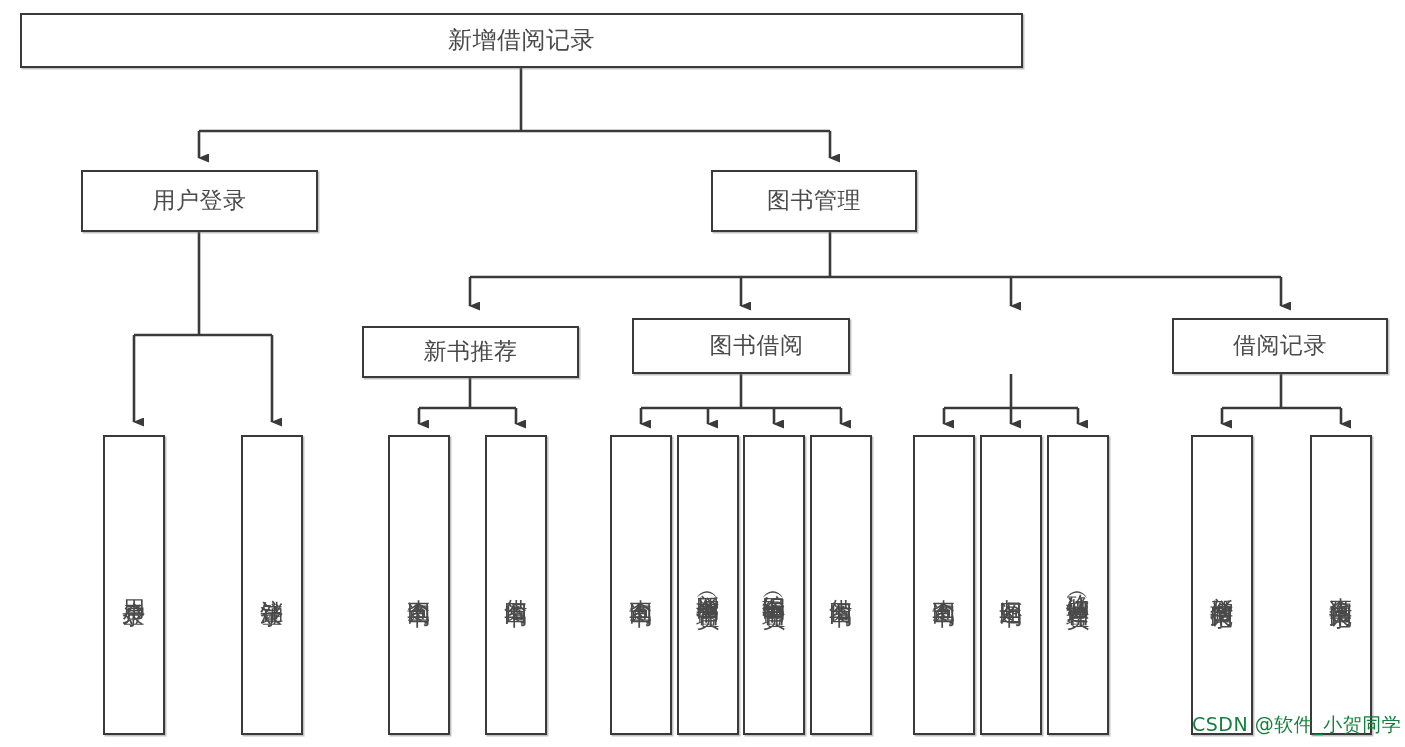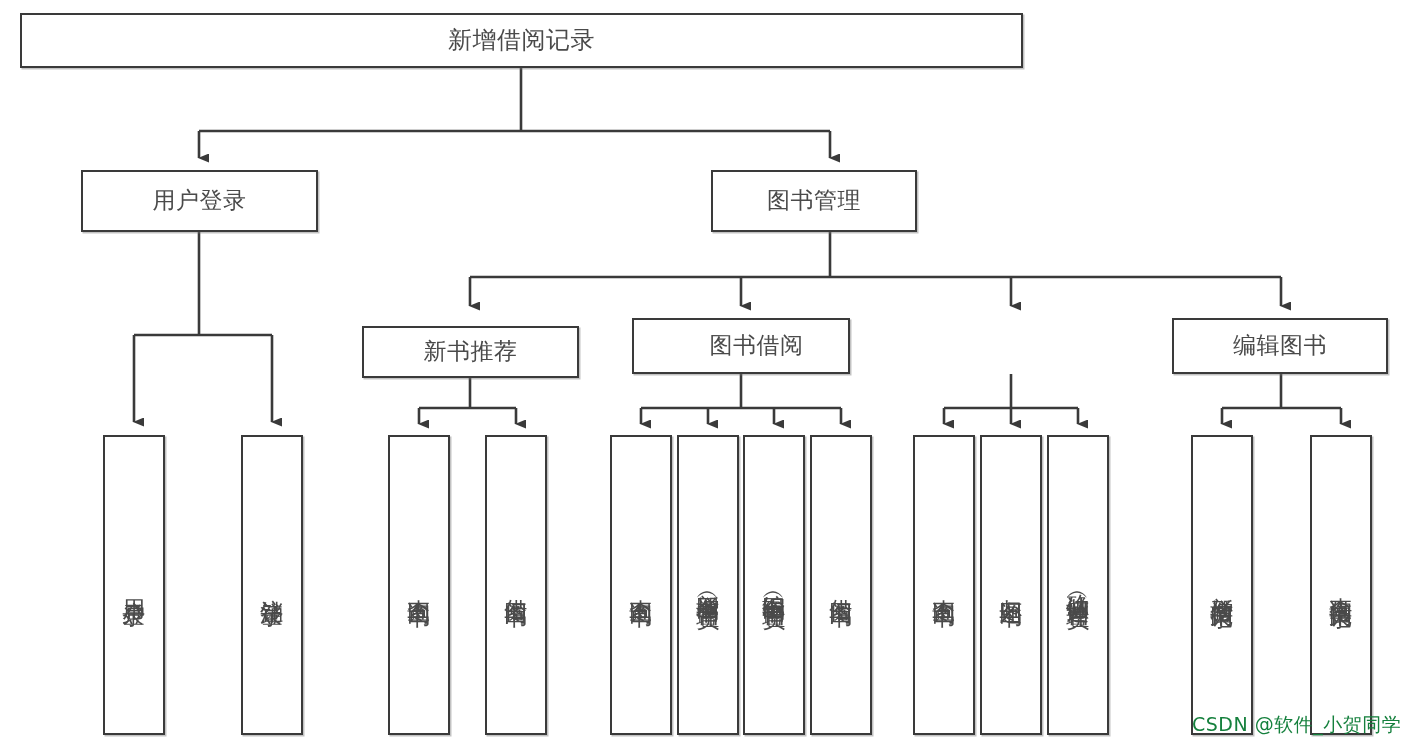--- a/index.html
+++ b/index.html
@@ -146,21 +146,21 @@
   <div class="node h" style="left:362px; top:318px; width:217px; height:52px;margin-top:8px;">
     <span class="label">新书推荐</span>
   </div>
 
   <div class="node h" style="left:632px; top:318px; width:218px; height:56px;padding-left:31px;">
     <span class="label">图书借阅</span>
   </div>
 
 
   <div class="node h" style="left:1172px; top:318px; width:216px; height:56px;">
-    <span class="label">编辑图书</span>
+    <span class="label">借阅记录</span>
   </div>
 
   <div class="node v" style="left:103px; top:435px; width:62px; height:300px;">
     <span class="label">用户登录</span>
   </div>
 
   <div class="node v" style="left:241px; top:435px; width:62px; height:300px;">
     <span class="label">注销登录</span>
   </div>
 

